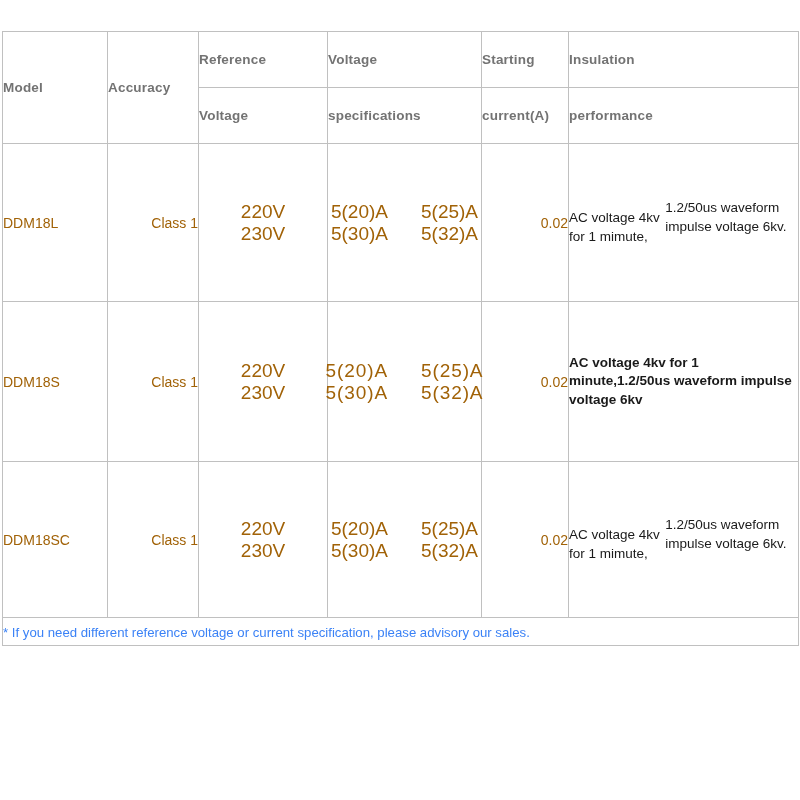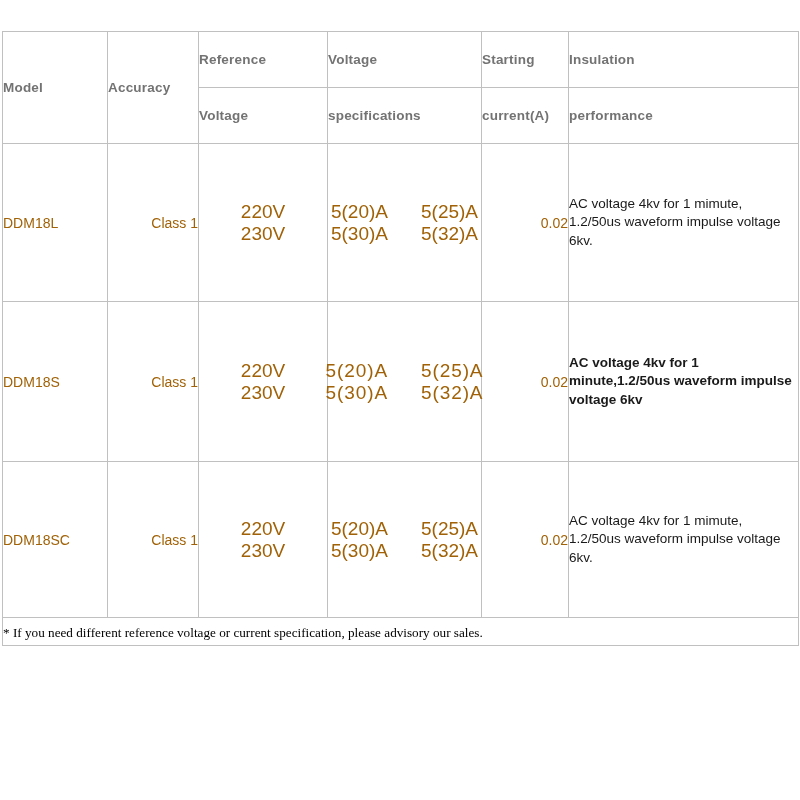--- a/index.html
+++ b/index.html
@@ -103,21 +103,21 @@
 
   .ins-cell {
     padding: 8px 6px 8px 6px;
     font-size: 13.5px;
     line-height: 1.35;
     text-align: left;
     vertical-align: middle;
   }
   .ins-block {
     display: flex;
-    flex-direction: column;
+    flex-direction: row;
     justify-content: space-between;
     height: 100%;
     box-sizing: border-box;
   }
   .ins-line { display: block; }
   .ins-gap-top { padding-top: 10px; }
   .ins-gap-bot { padding-bottom: 10px; }
   .ins-single {
     display: flex;
     align-items: center;
@@ -130,23 +130,23 @@
   .r-h3 { height: 156px; }
 
   
   .footnote-cell {
     height: 27px;
     padding: 0 4px 0 14px;
     text-align: left;
     white-space: nowrap;
   }
   .footnote-text {
-    font-family: Liberation Serif, serif;
+    font-family: Liberation Sans, sans-serif;
     font-size: 13.2px;
-    color: #000000;
+    color: #3b82f6;
     letter-spacing: 0px;
   }
 </style>
 </head>
 <body>
 
 <div class="page">
 
   <table class="spec-table">
     <colgroup>

